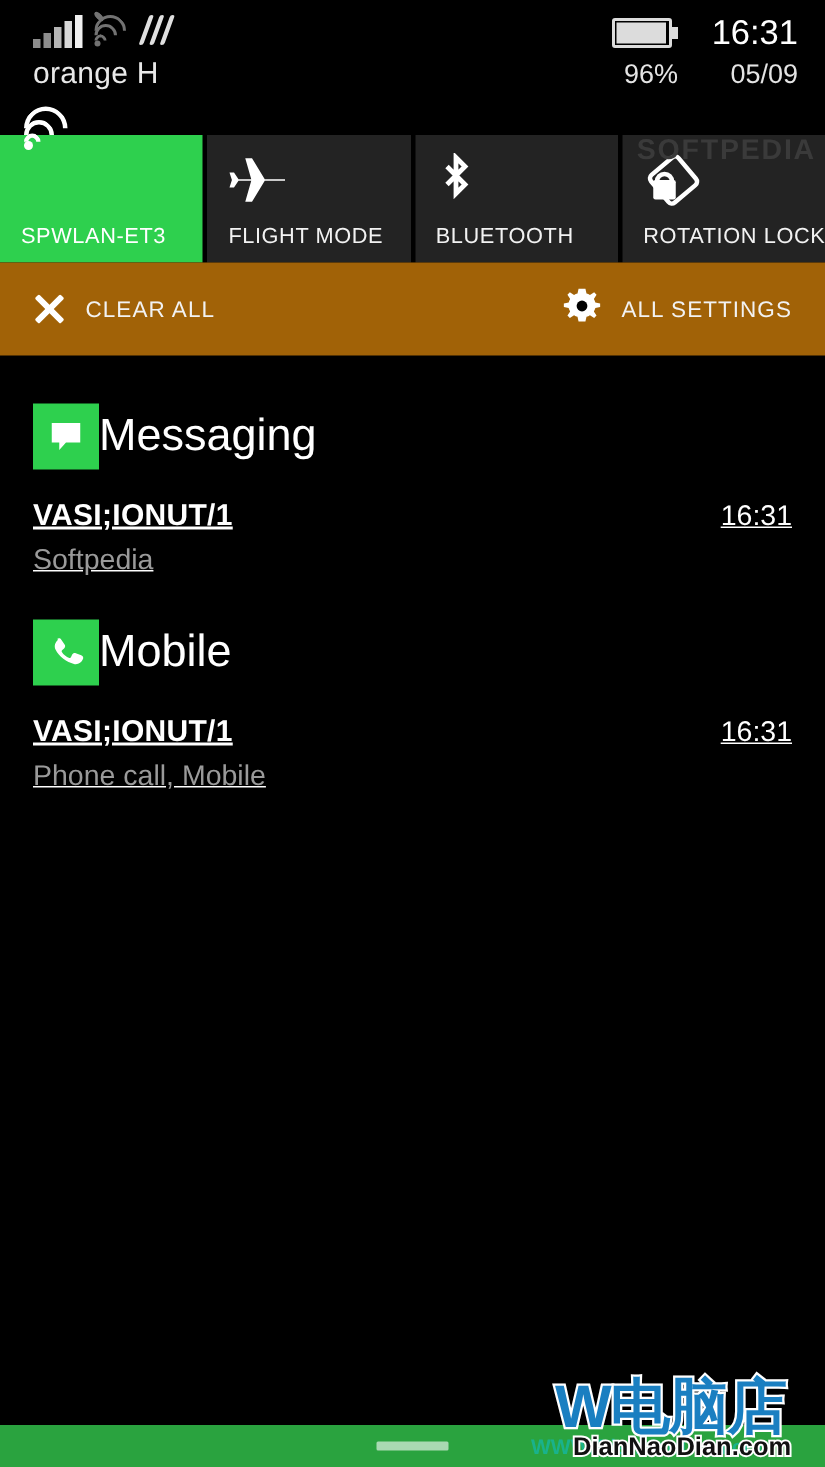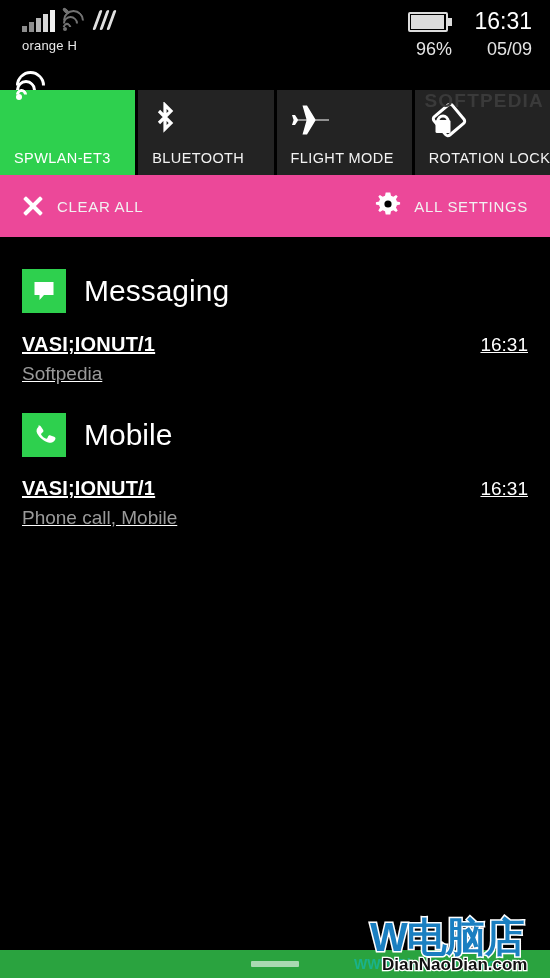--- a/index.html
+++ b/index.html
@@ -56,21 +56,21 @@
   .vibrate { position:relative; width:24px; height:22px; }
   .vibrate b {
     position:absolute; display:block; width:3px; height:20px;
     background:#e0e0e0; border-radius:2px;
     transform:skewX(-20deg);
   }
   .vibrate b:nth-child(1){ left:3px; }
   .vibrate b:nth-child(2){ left:10px; }
   .vibrate b:nth-child(3){ left:17px; }
 
-  .carrier { font-size:13px; color:#e8e8e8; margin-top:6px; letter-spacing:.2px; }
+  .carrier { font-size:20px; color:#e8e8e8; margin-top:6px; letter-spacing:.2px; }
 
   .sb-right {
     position:absolute; right:18px; top:8px;
     text-align:right;
   }
   .sb-row1 { display:flex; align-items:center; justify-content:flex-end; gap:16px; }
   .battery { position:relative; width:44px; height:20px; }
   .battery .shell {
     position:absolute; left:0; top:0; width:40px; height:20px;
     border:2px solid #dcdcdc; border-radius:2px;
@@ -130,39 +130,39 @@
     font-size:19px; font-weight:bold; letter-spacing:1.2px;
     color:#3a3a3a; pointer-events:none; z-index:5;
   }
 
   
   .actionrow {
     position:relative;
     height:62px;
     display:flex; align-items:center;
     padding:0 22px;
-    background:#ec4899;
+    background:#a16207;
     gap:48px;
   }
   .act { display:flex; align-items:center; gap:13px; cursor:pointer; }
   .act .a-label { font-size:15px; letter-spacing:.7px; color:#f2f2f2; }
   .act.right { margin-left:auto; }
   .x-ico { position:relative; width:22px; height:22px; }
   .x-ico b {
     position:absolute; left:-1px; top:9px; width:24px; height:4px;
     background:#fff; border-radius:1px;
   }
   .x-ico b:nth-child(1){ transform:rotate(45deg); }
   .x-ico b:nth-child(2){ transform:rotate(-45deg); }
 
   
   .notif-area { padding-top:22px; }
   .group { margin-bottom:12px; }
   .group-head {
-    display:flex; align-items:center; gap:18px;
+    display:flex; align-items:center; 
     padding:10px 22px 6px 22px;
   }
   .app-ico {
     width:44px; height:44px; background:#2ed04e;
     display:flex; align-items:center; justify-content:center;
     flex:0 0 auto;
   }
   .app-name { font-size:30px; font-weight:normal; color:#fff; }
 
   .notif {
@@ -265,34 +265,34 @@
         <div class="t-icon">
           <span class="wifi-ico">
             <span class="r3"></span><span class="r2"></span><span class="r1"></span><span class="dot"></span>
           </span>
         </div>
         <div class="t-label">SPWLAN-ET3</div>
       </div>
 
       <div class="tile">
         <div class="t-icon">
+          <svg width="40" height="36" viewBox="0 0 40 36">
+            <path d="M38 17.5 L24.5 17.5 L16 3.5 L11.5 3.5 L15.5 17.5 L7 17.5 L4 13 L1 13 L2.6 18 L1 23 L4 23 L7 18.5 L15.5 18.5 L11.5 32.5 L16 32.5 L24.5 18.5 L38 18.5 Z" fill="#fff"></path>
+          </svg>
+        </div>
+        <div class="t-label">FLIGHT MODE</div>
+      </div>
+
+      <div class="tile">
+        <div class="t-icon">
           <svg width="26" height="36" viewBox="0 0 26 36">
             <path d="M7 9 L19 21 L13 27 L13 3 L19 9 L7 21" fill="none" stroke="#fff" stroke-width="3.2" stroke-linejoin="miter"></path>
           </svg>
         </div>
         <div class="t-label">BLUETOOTH</div>
-      </div>
-
-      <div class="tile">
-        <div class="t-icon">
-          <svg width="40" height="36" viewBox="0 0 40 36">
-            <path d="M38 17.5 L24.5 17.5 L16 3.5 L11.5 3.5 L15.5 17.5 L7 17.5 L4 13 L1 13 L2.6 18 L1 23 L4 23 L7 18.5 L15.5 18.5 L11.5 32.5 L16 32.5 L24.5 18.5 L38 18.5 Z" fill="#fff"></path>
-          </svg>
-        </div>
-        <div class="t-label">FLIGHT MODE</div>
       </div>
 
       <div class="tile">
         <div class="t-icon">
           <svg width="40" height="36" viewBox="0 0 40 36">
             <g transform="rotate(-40 20 18)">
               <rect x="8" y="6" width="24" height="24" rx="3" fill="none" stroke="#fff" stroke-width="3"></rect>
             </g>
             <path d="M9 19 a5 5 0 0 1 10 0" fill="none" stroke="#fff" stroke-width="3"></path>
             <rect x="6.5" y="18" width="15" height="13" rx="1.5" fill="#fff"></rect>

